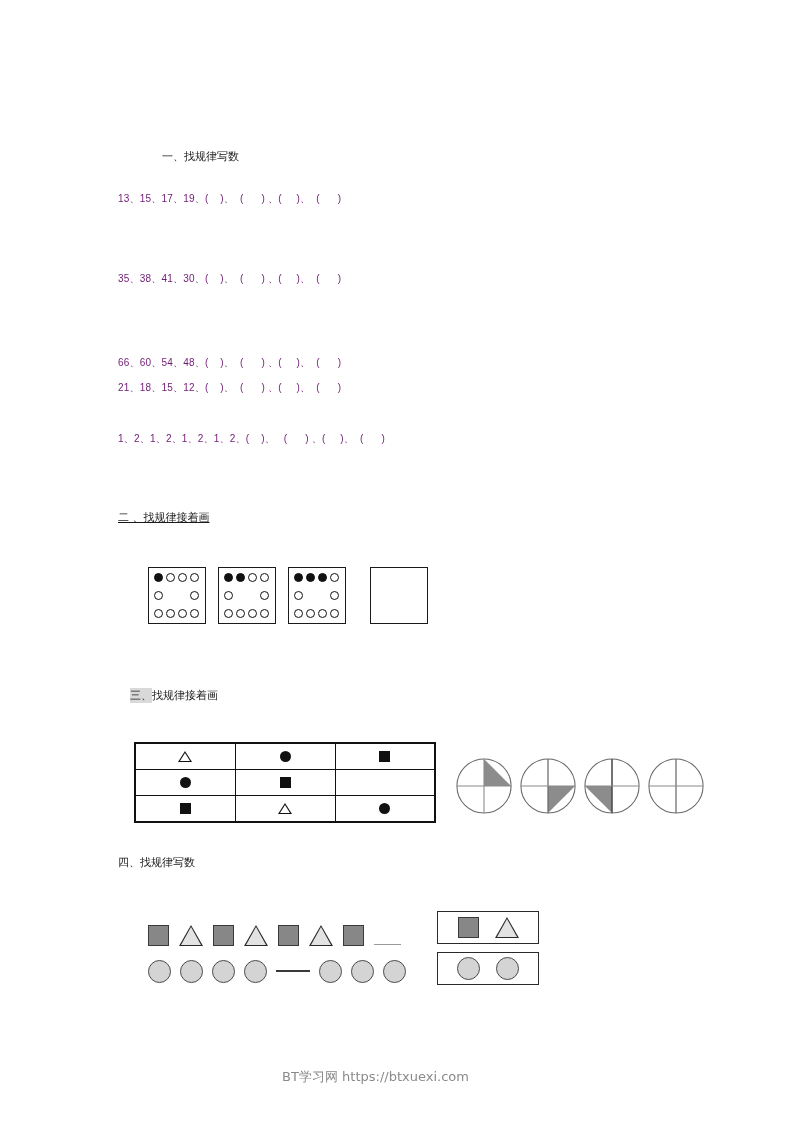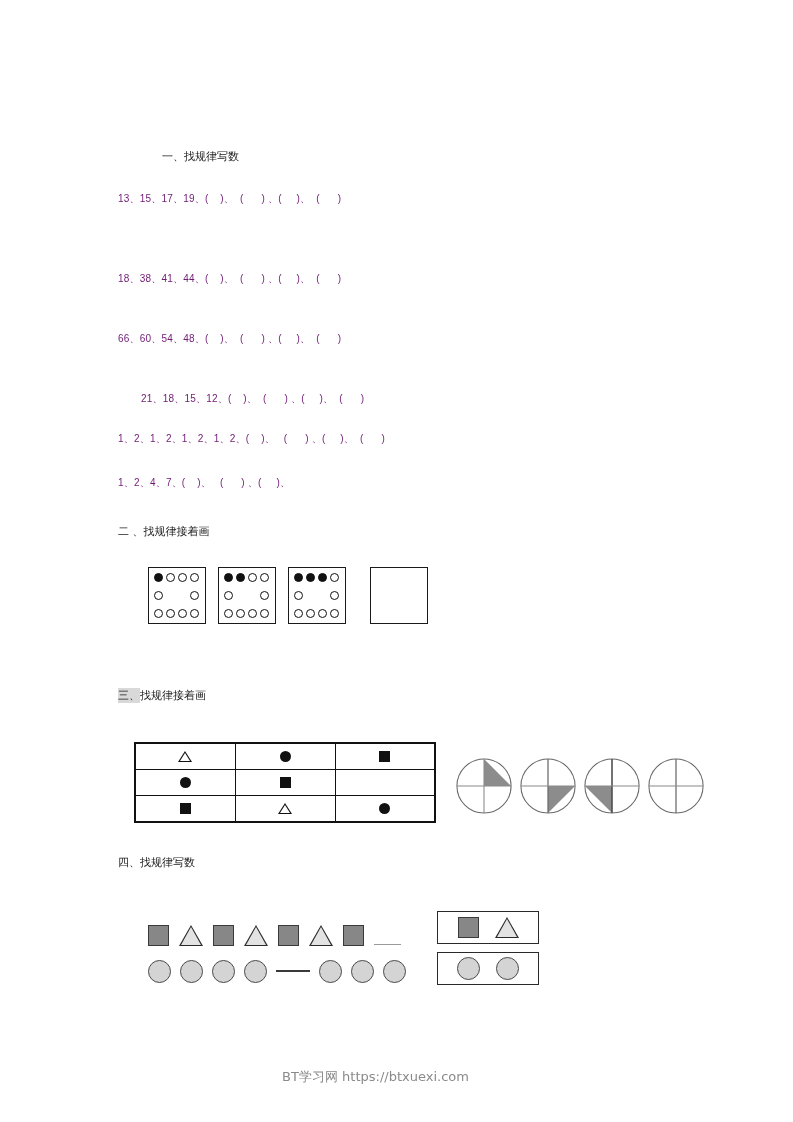--- a/index.html
+++ b/index.html
@@ -38,22 +38,22 @@
 
   
   .sec-head {
     position: absolute;
     font-size: 11px;
     font-family: "DejaVu Serif", "Liberation Serif", serif;
     color: #1a1a1a;
     white-space: nowrap;
   }
   .sec1 { left: 162px; top: 149px; }
-  .sec2 { left: 118px; top: 524px; }
-  .sec3 { left: 118px; top: 688px; }
+  .sec2 { left: 118px; top: 510px; text-decoration: underline; }
+  .sec3 { left: 130px; top: 688px; }
   .sec3 .hl {
     background: #d9d9d9;
     padding: 1px 0 1px 0;
   }
   .sec4 { left: 118px; top: 855px; }
 
   
   .numrow {
     position: absolute;
     left: 118px;
@@ -242,25 +242,24 @@
 </style>
 </head>
 <body>
 
 <div class="page">
 
 
   <div class="sec-head sec1">一、找规律写数</div>
 
   <div class="numrow" style="top:192px;">13、15、17、19、(    )、  (      ) 、(     )、  (      )</div>
-  <div class="numrow" style="top:272px;">18、38、41、44、(    )、  (      ) 、(     )、  (      )</div>
-  <div class="numrow" style="top:332px;">66、60、54、48、(    )、  (      ) 、(     )、  (      )</div>
-  <div class="numrow" style="top:392px;margin-left:23px;">21、18、15、12、(    )、  (      ) 、(     )、  (      )</div>
+  <div class="numrow" style="top:272px;">35、38、41、30、(    )、  (      ) 、(     )、  (      )</div>
+  <div class="numrow" style="top:356px;">66、60、54、48、(    )、  (      ) 、(     )、  (      )</div>
+  <div class="numrow" style="top:381px;">21、18、15、12、(    )、  (      ) 、(     )、  (      )</div>
   <div class="numrow" style="top:432px;">1、2、1、2、1、2、1、2、(    )、   (      ) 、(     )、  (      )</div>
-  <div class="numrow" style="top:476px;">1、2、4、7、(    )、   (      ) 、(     )、</div>
 
   <div class="sec-head sec2">二 、找规律接着画</div>
 
   <div class="dotbox-strip">
     <div class="dotbox">
       <span class="dot filled" style="left:5px;  top:5px;"></span>
       <span class="dot" style="left:17px; top:5px;"></span>
       <span class="dot" style="left:29px; top:5px;"></span>
       <span class="dot" style="left:41px; top:5px;"></span>
       <span class="dot" style="left:5px;  top:23px;"></span>

